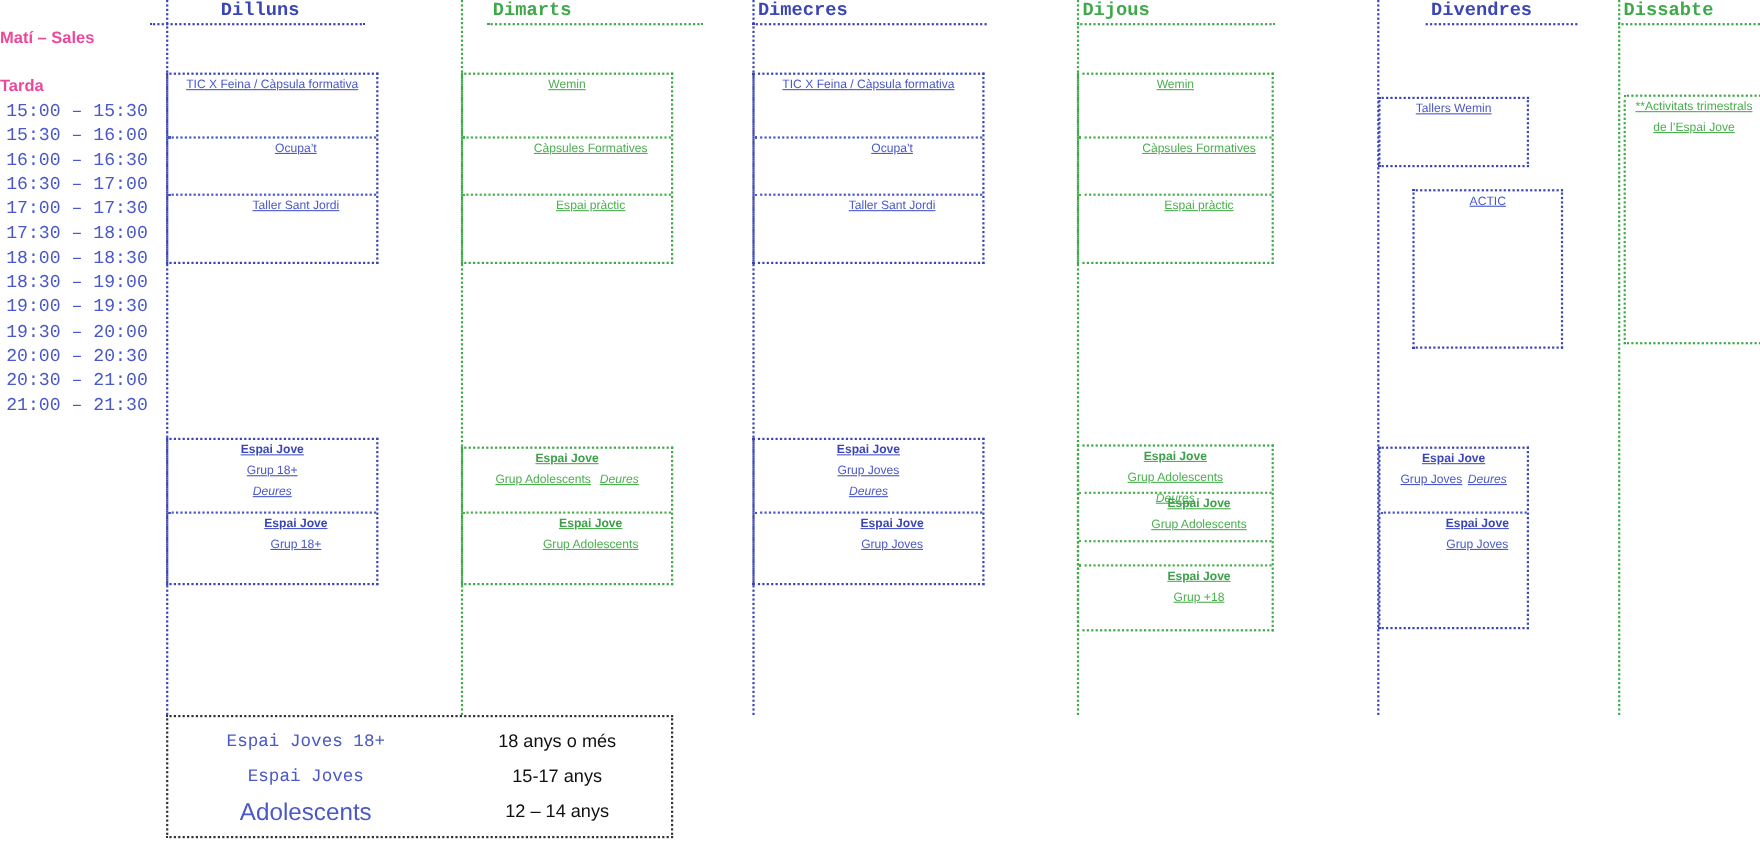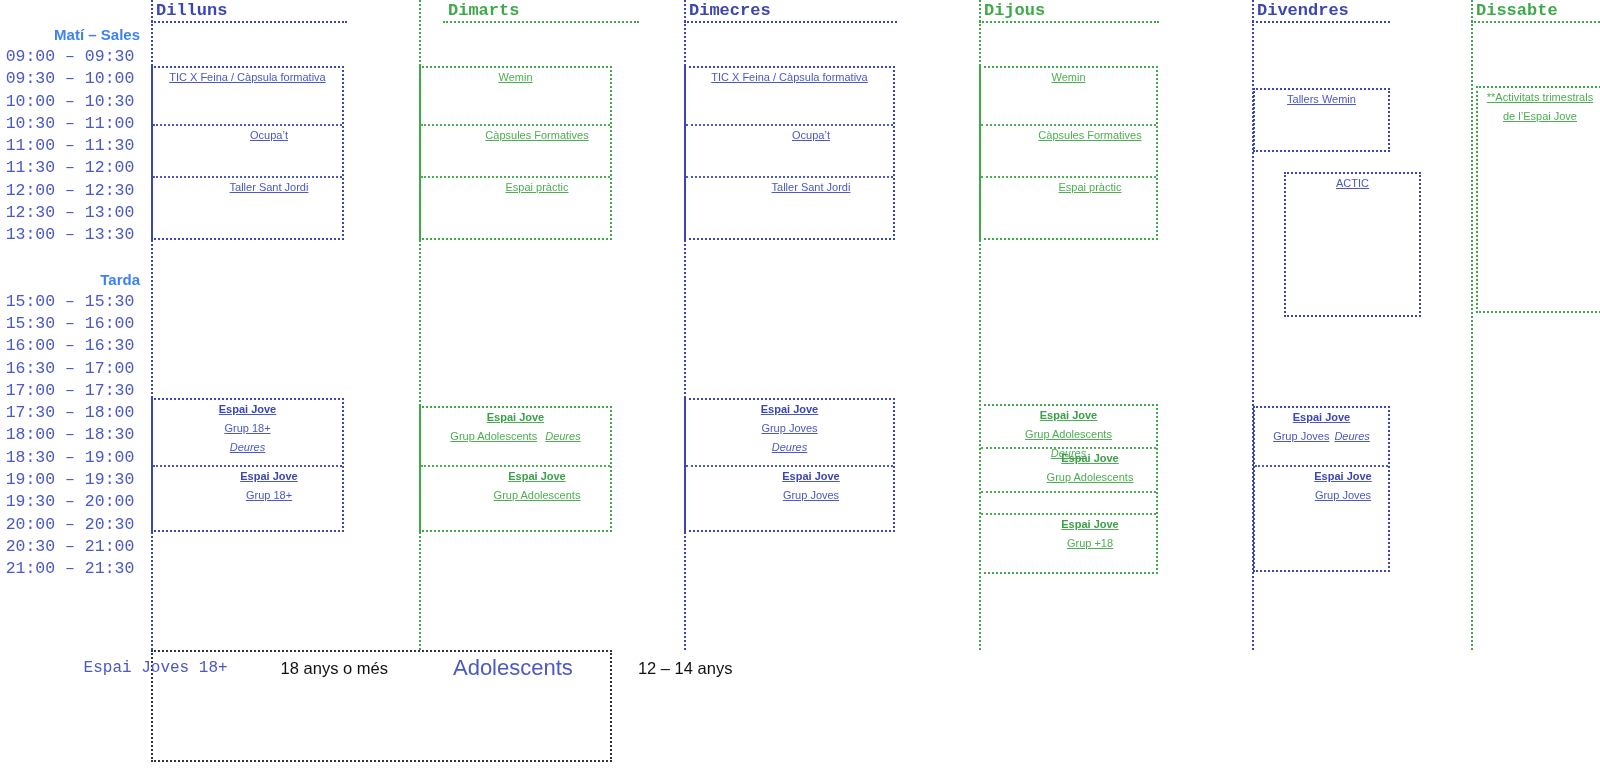--- a/index.html
+++ b/index.html
@@ -20,22 +20,22 @@
     position: absolute;
     left: 0;
     top: 0;
     width: 140px;
     height: 650px;
   }
   .time-section-label {
     font-family: "Liberation Sans", sans-serif;
     font-weight: bold;
     font-size: 15px;
-    color: #3b82f6;
-    text-align: right;
+    color: #ec4899;
+    text-align: left;
     line-height: 22px;
     white-space: nowrap;
   }
   .time-slot {
     font-family: "Liberation Mono", monospace;
     font-size: 16.5px;
     color: #4a58c8;
     text-align: center;
     line-height: 22.3px;
     letter-spacing: 0px;
@@ -101,20 +101,21 @@
   
   #legend {
     position: absolute;
     left: 151px;
     top: 650px;
     width: 461px;
     height: 112px;
     box-sizing: border-box;
     border: 2px dotted #333333;
     display: flex;
+    flex-direction: column;
     justify-content: center;
   }
   .legend-row {
     display: flex;
     align-items: center;
     height: 32px;
   }
   .legend-term {
     width: 250px;
     text-align: center;
@@ -136,31 +137,20 @@
     white-space: nowrap;
   }
 </style>
 </head>
 <body>
 
 <div id="time-col">
 
   <div class="time-section-label" style="margin-top:24px">Matí – Sales</div>
 
-  <div>
-    <div class="time-slot">09:00 – 09:30</div>
-    <div class="time-slot">09:30 – 10:00</div>
-    <div class="time-slot">10:00 – 10:30</div>
-    <div class="time-slot">10:30 – 11:00</div>
-    <div class="time-slot">11:00 – 11:30</div>
-    <div class="time-slot">11:30 – 12:00</div>
-    <div class="time-slot">12:00 – 12:30</div>
-    <div class="time-slot">12:30 – 13:00</div>
-    <div class="time-slot">13:00 – 13:30</div>
-  </div>
 
   <div class="time-gap"></div>
 
 
   <div class="time-gap"></div>
 
   <div class="time-section-label">Tarda</div>
 
   <div>
     <div class="time-slot">15:00 – 15:30</div>
@@ -172,21 +162,21 @@
     <div class="time-slot">18:00 – 18:30</div>
     <div class="time-slot">18:30 – 19:00</div>
     <div class="time-slot">19:00 – 19:30</div>
     <div class="time-slot">19:30 – 20:00</div>
     <div class="time-slot">20:00 – 20:30</div>
     <div class="time-slot">20:30 – 21:00</div>
     <div class="time-slot">21:00 – 21:30</div>
   </div>
 </div>
 
-<div class="day-col" style="left:151px; width:196px;">
+<div class="day-col" style="left:136px; width:196px;text-align:center;">
   <div class="day-head blue">Dilluns</div>
   <div class="day-head-rule blue"></div>
 </div>
 <div class="day-guide blue" style="left:151px; height:650px;"></div>
 
 <div class="day-col" style="left:443px; width:196px;">
   <div class="day-head green">Dimarts</div>
   <div class="day-head-rule green"></div>
 </div>
 <div class="day-guide green" style="left:419px; height:650px;"></div>
@@ -196,21 +186,21 @@
   <div class="day-head-rule blue"></div>
 </div>
 <div class="day-guide blue" style="left:684px; height:650px;"></div>
 
 <div class="day-col" style="left:979px; width:180px;">
   <div class="day-head green">Dijous</div>
   <div class="day-head-rule green"></div>
 </div>
 <div class="day-guide green" style="left:979px; height:650px;"></div>
 
-<div class="day-col" style="left:1252px; width:138px;">
+<div class="day-col" style="left:1296px; width:138px;">
   <div class="day-head blue">Divendres</div>
   <div class="day-head-rule blue"></div>
 </div>
 <div class="day-guide blue" style="left:1252px; height:650px;"></div>
 
 <div class="day-col" style="left:1471px; width:129px;">
   <div class="day-head green">Dissabte</div>
   <div class="day-head-rule green"></div>
 </div>
 <div class="day-guide green" style="left:1471px; height:650px;"></div>
@@ -345,16 +335,20 @@
     <span style="white-space:normal; padding:0 6px;">**Activitats trimestrals de l’Espai Jove</span>
   </div>
 </div>
 
 <div id="legend">
   <div class="legend-row">
     <div class="legend-term">Espai Joves 18+</div>
     <div class="legend-def">18 anys o més</div>
   </div>
   <div class="legend-row">
+    <div class="legend-term">Espai Joves</div>
+    <div class="legend-def">15-17 anys</div>
+  </div>
+  <div class="legend-row">
     <div class="legend-term sans">Adolescents</div>
     <div class="legend-def">12 – 14 anys</div>
   </div>
 </div>
 
 </body></html>

